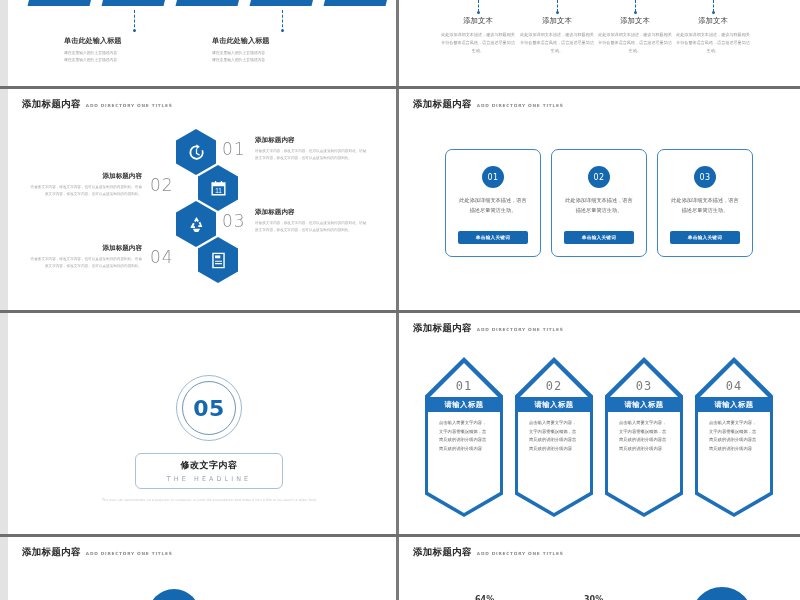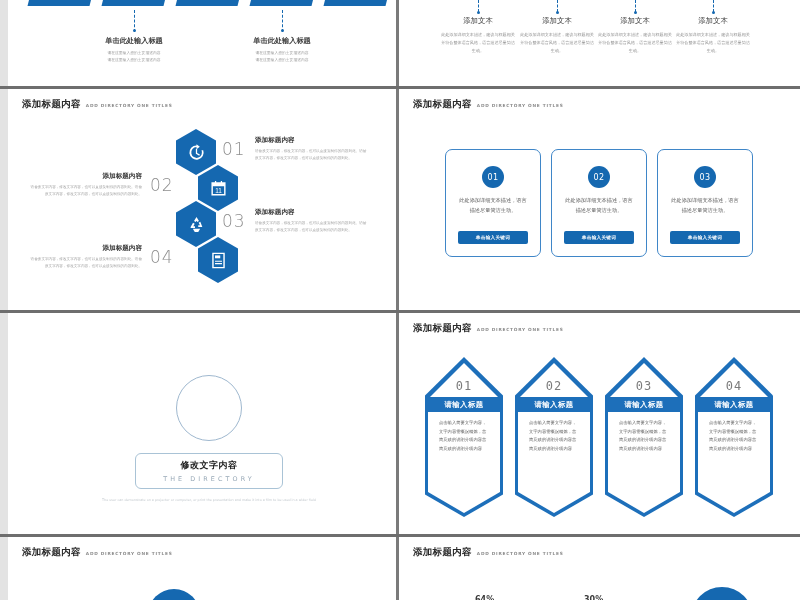--- a/index.html
+++ b/index.html
@@ -22,21 +22,21 @@
   .slide-title{ position:absolute; left:14px; top:9px; display:flex; align-items:baseline; gap:5px; }
   .slide-title .cn{ font-size:9.5px; font-weight:bold; color:#2b2b2b; letter-spacing:.3px; }
   .slide-title .en{ font-size:4.3px; font-weight:bold; color:#8d8d8d; letter-spacing:.75px; }
 
   
   .para-row{ position:absolute; top:-14px; left:14px; width:372px; height:22px; }
   .para{ position:absolute; top:0; width:62px; height:20px; background:#1568b0;
          transform:skewX(-14deg); }
   .dashline{ position:absolute; width:1px; border-left:1px dashed #1568b0; }
   .dashdot{ position:absolute; width:3px; height:3px; background:#1568b0; border-radius:50%; }
-  .s1block{ position:absolute; text-align:center; width:140px; }
+  .s1block{ position:absolute; text-align:left; width:140px; }
   .s1block .h{ font-size:7.2px; font-weight:bold; color:#3a3a3a; }
   .s1block .b{ font-size:3.8px; color:#9a9a9a; line-height:1.85; margin-top:3px; }
 
   
   .s2col{ position:absolute; width:86px; text-align:center; }
   .s2col .h{ font-size:7.4px; font-weight:normal; color:#3a3a3a; }
   .s2col .b{ font-size:4.1px; color:#8f8f8f; line-height:1.95; margin-top:5px; padding:0 5px; }
 
   
   .hexwrap{ position:absolute; }
@@ -241,23 +241,26 @@
     </div>
     <div class="card4" style="left:258px; top:60px;">
       <div class="badge">03</div>
       <div class="body">此处添加详细文本描述，语言描述尽量简洁生动。</div>
       <div class="btn">单击输入关键词</div>
     </div>
   </div>
 
   <div class="slide" style="left:8px; top:313px; width:388px; height:221px;">
     <div class="ring-outer" style="left:168px; top:62px;"></div>
+    <div class="ring-inner" style="left:174px; top:68px;">
+      <span>05</span>
+    </div>
     <div class="headbox" style="left:127px; top:140px;">
       <div class="cn">修改文字内容</div>
-      <div class="en">THE DIRECTORY</div>
+      <div class="en">THE HEADLINE</div>
     </div>
     <div class="foot-note" style="left:86px; top:184px;">The user can demonstrate on a projector or computer, or print the presentation and make it into a film to be used in a wider field</div>
   </div>
 
   <div class="slide" style="left:399px; top:313px; width:401px; height:221px;">
     <div class="slide-title">
       <span class="cn">添加标题内容</span>
       <span class="en">ADD DIRECTORY ONE TITLES</span>
     </div>
 

